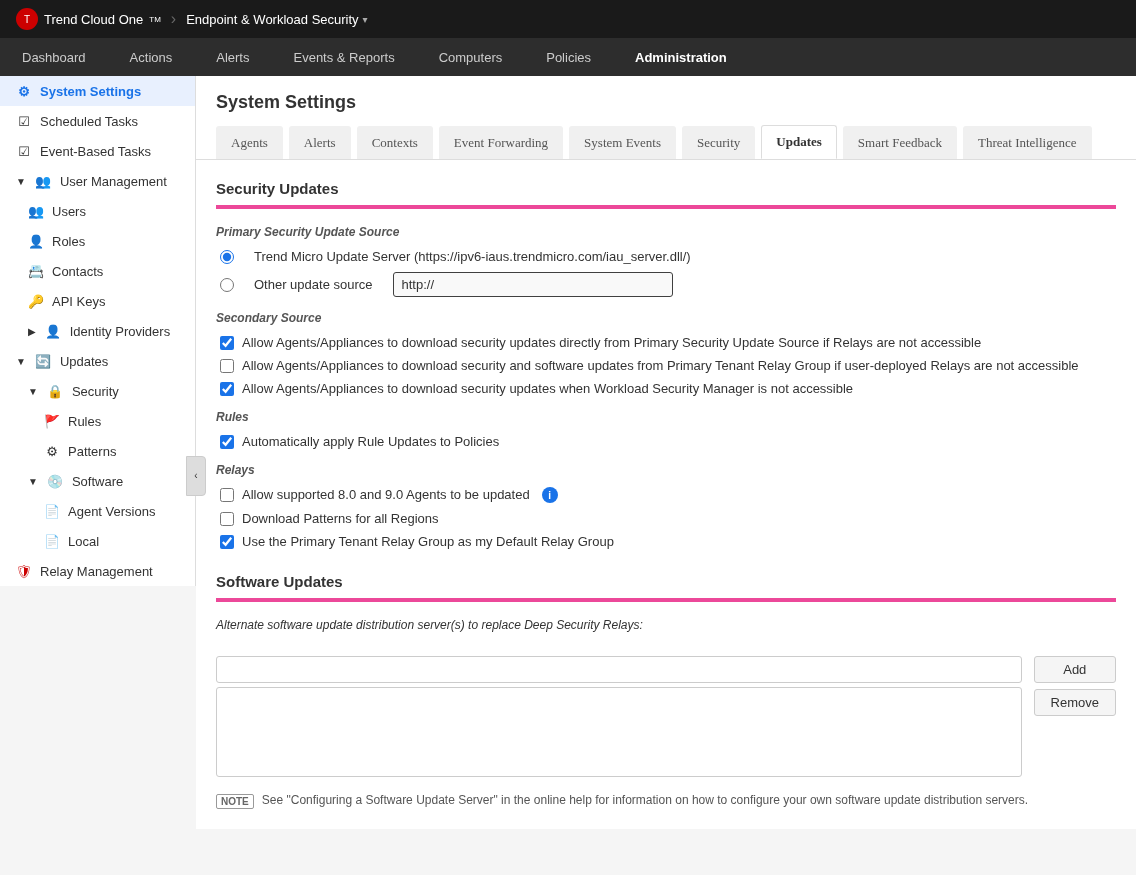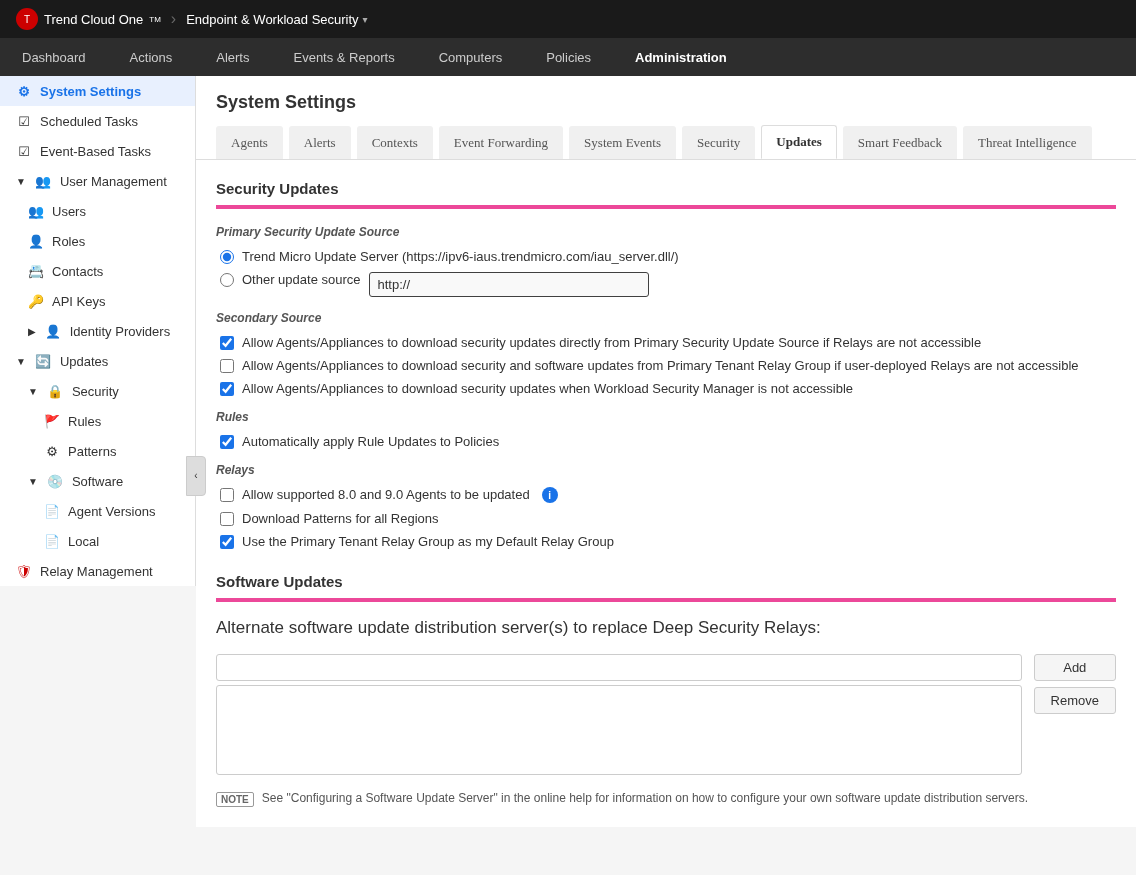--- a/index.html
+++ b/index.html
@@ -183,22 +183,22 @@
       font-weight: bold;
       color: #555;
       margin-bottom: 10px;
       margin-top: 14px;
       font-style: italic;
     }
 
     
     .radio-row {
       display: flex;
-      align-items: flex-start;
-      gap: 8px;
+      align-items: center;
+      gap: 20px;
       margin-bottom: 8px;
       padding-left: 4px;
     }
     .check-row {
       display: flex;
       align-items: flex-start;
       gap: 8px;
       margin-bottom: 8px;
       padding-left: 4px;
     }
@@ -534,21 +534,21 @@
 
         <div class="check-row">
           <input type="checkbox" id="relay-check3" checked="" style="">
           <label for="relay-check3">Use the Primary Tenant Relay Group as my Default Relay Group</label>
         </div>
       </div>
 
       <div class="software-updates">
         <div class="section-header">Software Updates</div>
 
-        <div style="font-size:17px; color:#333; margin-bottom:16px;">Alternate software update distribution server(s) to replace Deep Security Relays:</div>
+        <div style="font-size:12px; color:#333; margin-bottom:24px;font-style:italic;">Alternate software update distribution server(s) to replace Deep Security Relays:</div>
 
         <div class="add-remove-area">
           <div class="list-input-area">
             <input type="text" style="width: 100%; border: 1px solid rgb(204, 204, 204); border-radius: 3px; padding: 5px 8px; font-size: 13px;">
             <div class="list-box"></div>
           </div>
           <div class="btn-group">
             <button class="btn">Add</button>
             <button class="btn">Remove</button>
           </div>

